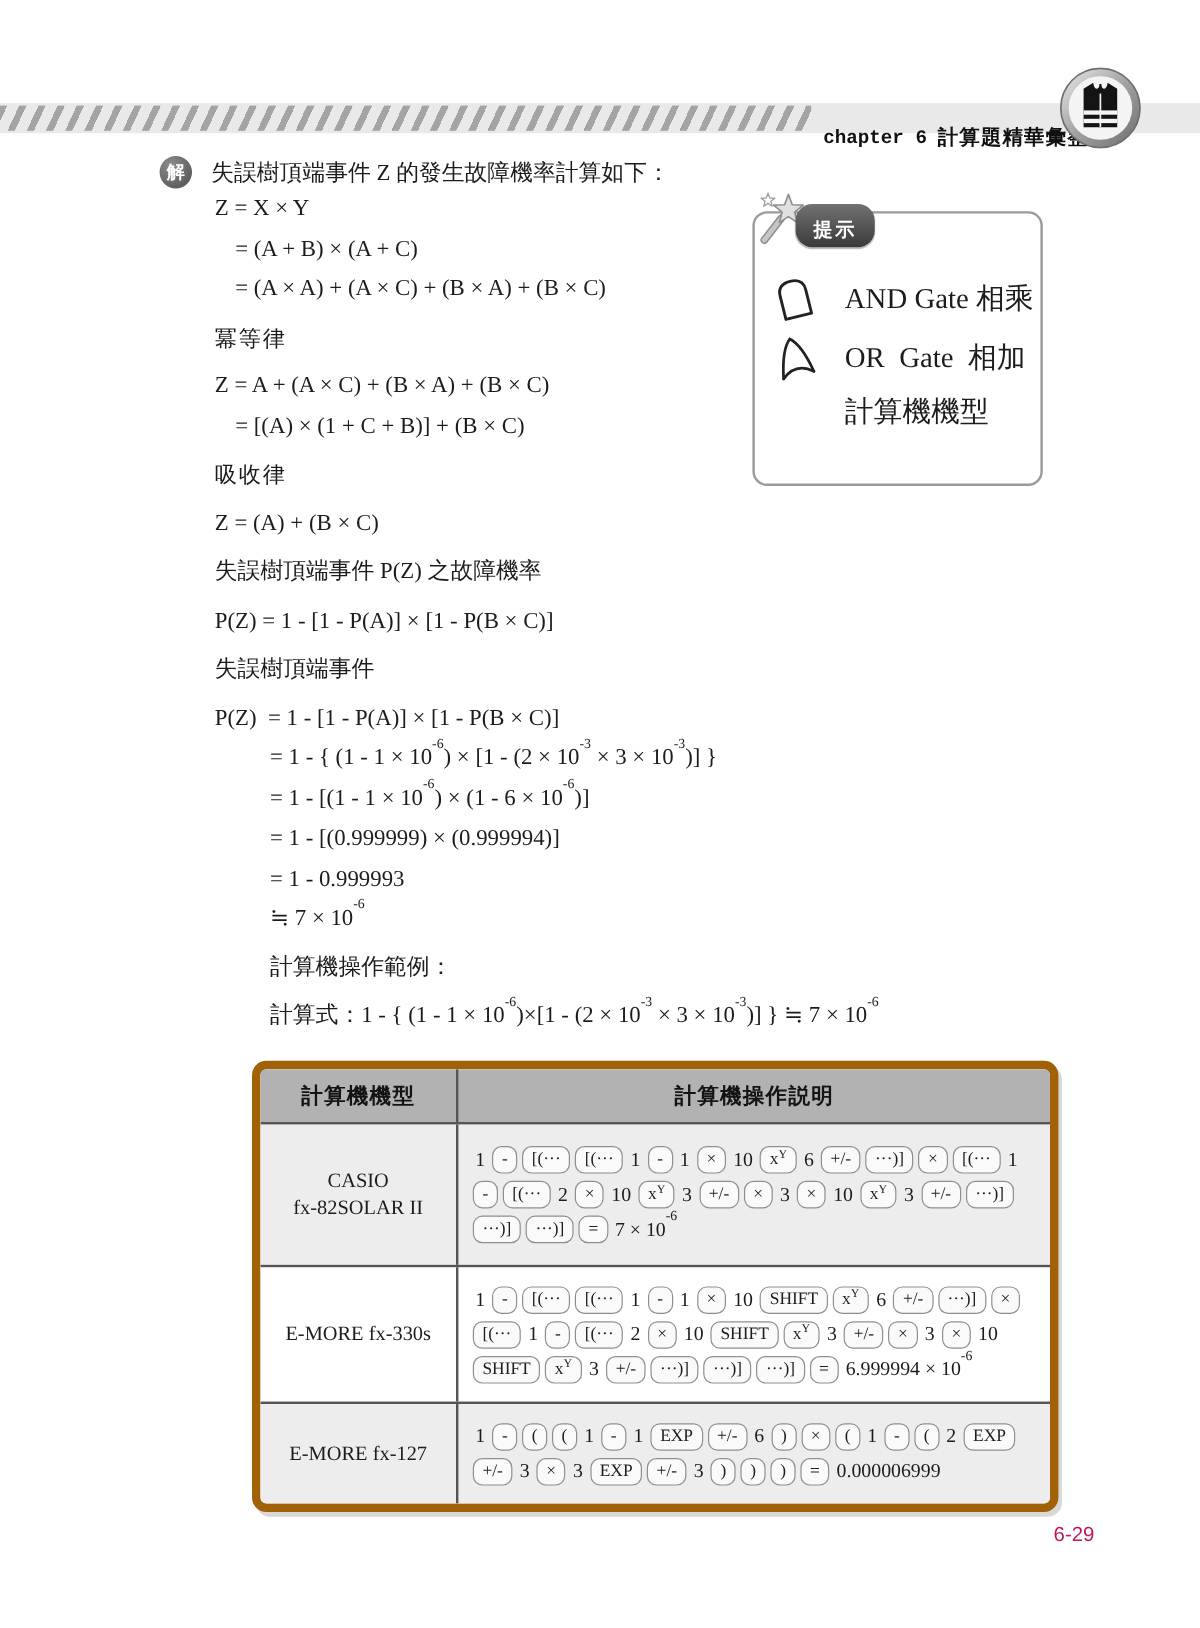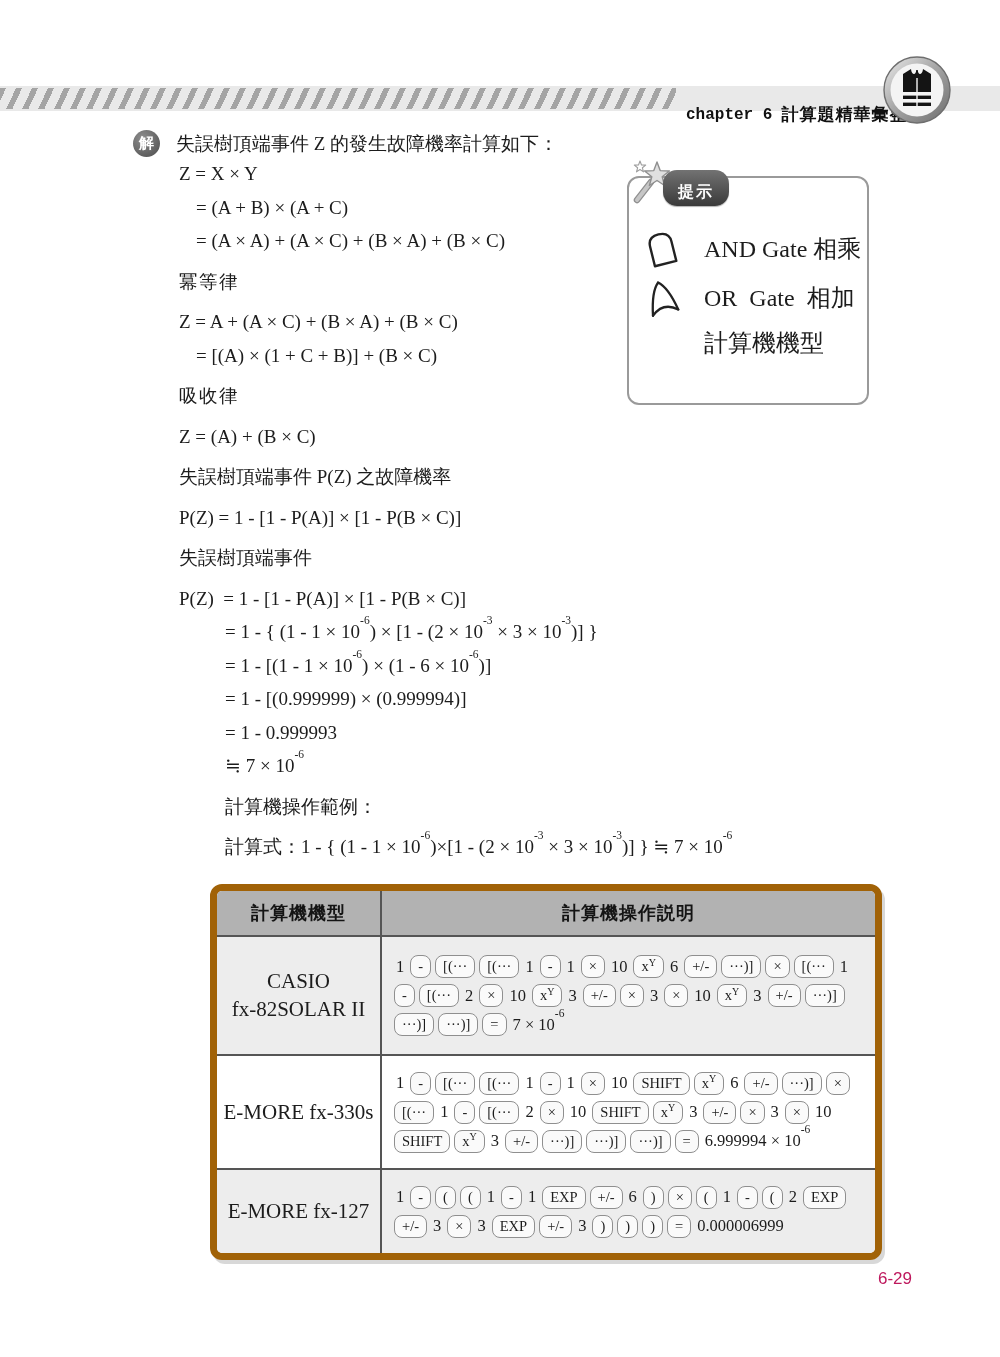--- a/index.html
+++ b/index.html
@@ -56,21 +56,21 @@
          font-weight:bold;font-size:18px;color:#141414;}
   .hcell{display:flex;align-items:center;justify-content:center;height:44px;letter-spacing:1px;}
   .hcell.h1{width:165px;border-right:2px solid #555;box-sizing:border-box;}
   .hcell.h2{flex:1;}
   .trow{display:flex;border-top:2px solid #555;background:#fff;}
   .trow.alt{background:#ededed;}
   #table-body .trow:nth-child(1){min-height:117px;}
   #table-body .trow:nth-child(2){min-height:112px;}
   #table-body .trow:nth-child(3){min-height:83px;}
   .tcell.model{width:165px;box-sizing:border-box;border-right:2px solid #555;display:flex;
-               flex-direction:column;align-items:center;justify-content:center;font-size:21px;gap:3px;}
+               flex-direction:column;align-items:center;justify-content:center;font-size:17px;gap:3px;}
   .tcell.ops{flex:1;padding:8px 6px 8px 10px;display:flex;flex-wrap:wrap;align-content:center;align-items:center;}
   .key{display:inline-flex;align-items:center;justify-content:center;border:1.4px solid #8f8f8f;
        border-radius:8px;background:#fafafa;padding:0 7px;height:21px;margin:3px 2px;
        font-size:14.5px;line-height:1;white-space:pre;}
   .key sup{font-size:10px;top:-4px;}
   .tok{margin:0 4px;font-size:16.5px;white-space:pre;}
 
   .page-number{position:absolute;left:878px;top:1269px;font-family:"Liberation Sans",sans-serif;
                font-size:17px;color:#be185d;}
 </style>

